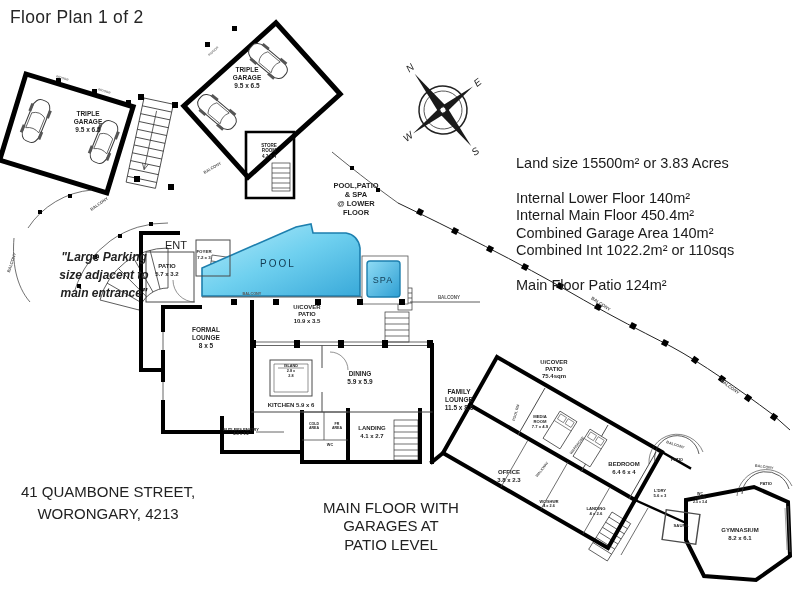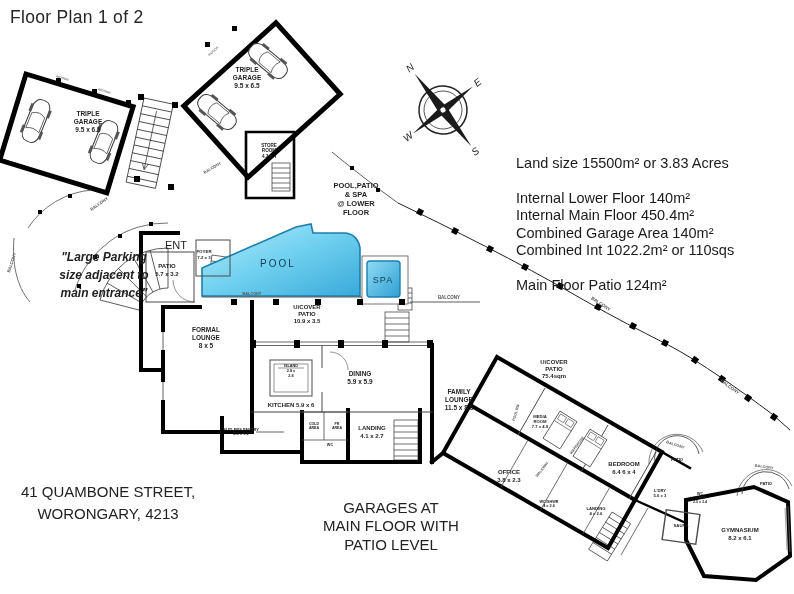--- a/index.html
+++ b/index.html
@@ -302,18 +302,18 @@
     <div class="gap"></div>
     <div>Main Floor Patio 124m²</div>
   </div>
 
   <div class="abs address">
     <div>41 QUAMBONE STREET,</div>
     <div>WORONGARY, 4213</div>
   </div>
 
   <div class="abs caption">
+    <div>MAIN FLOOR WITH</div>
     <div>GARAGES AT</div>
-    <div>MAIN FLOOR WITH</div>
     <div>PATIO LEVEL</div>
   </div>
 
 </div>
 
 </body></html>

